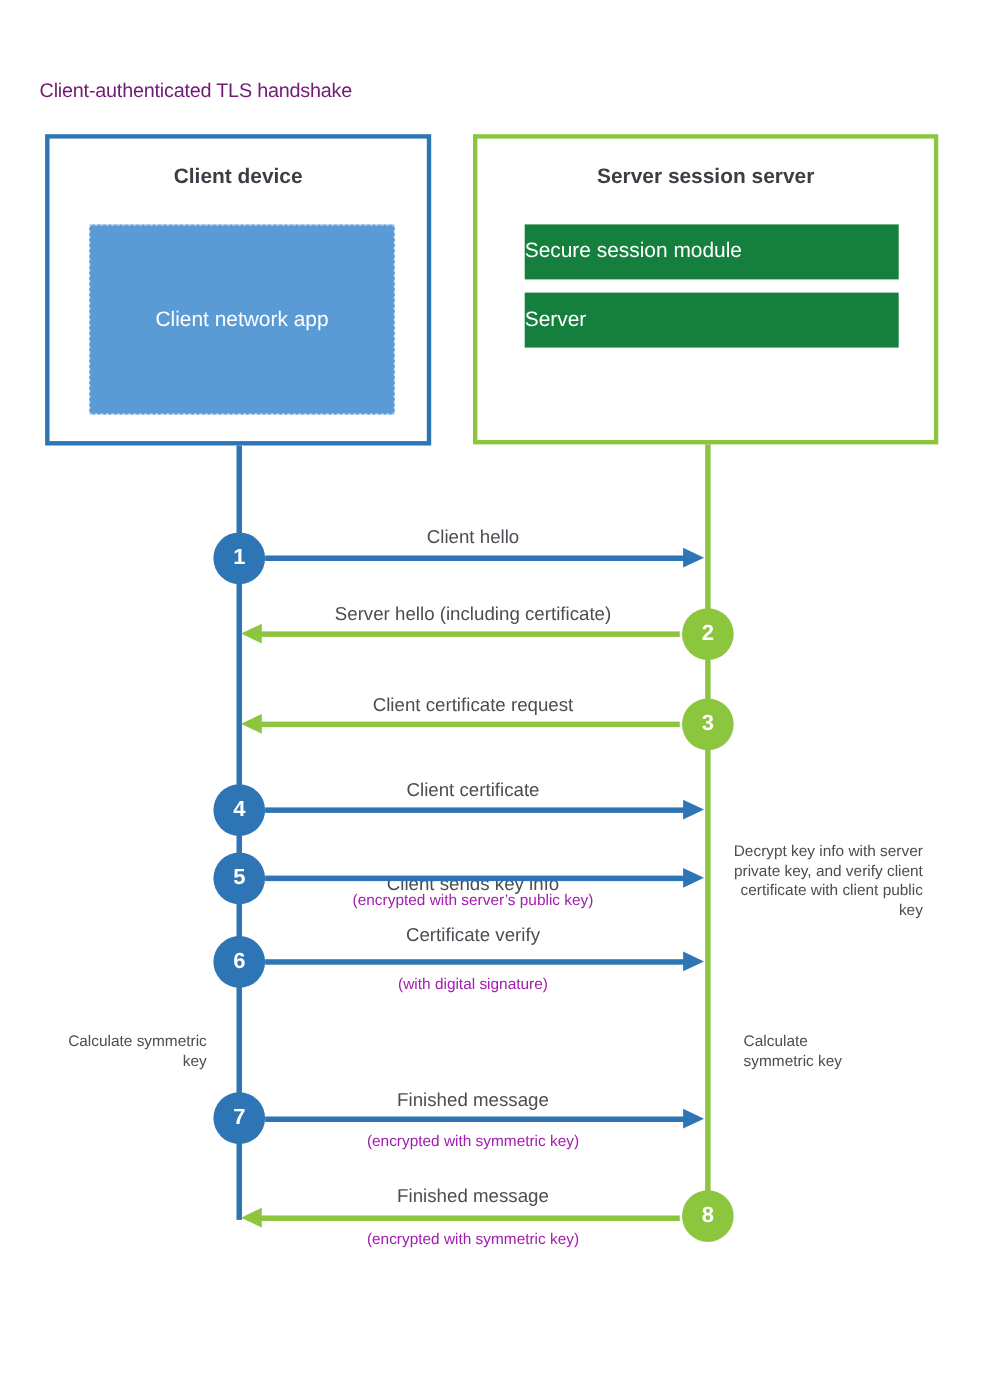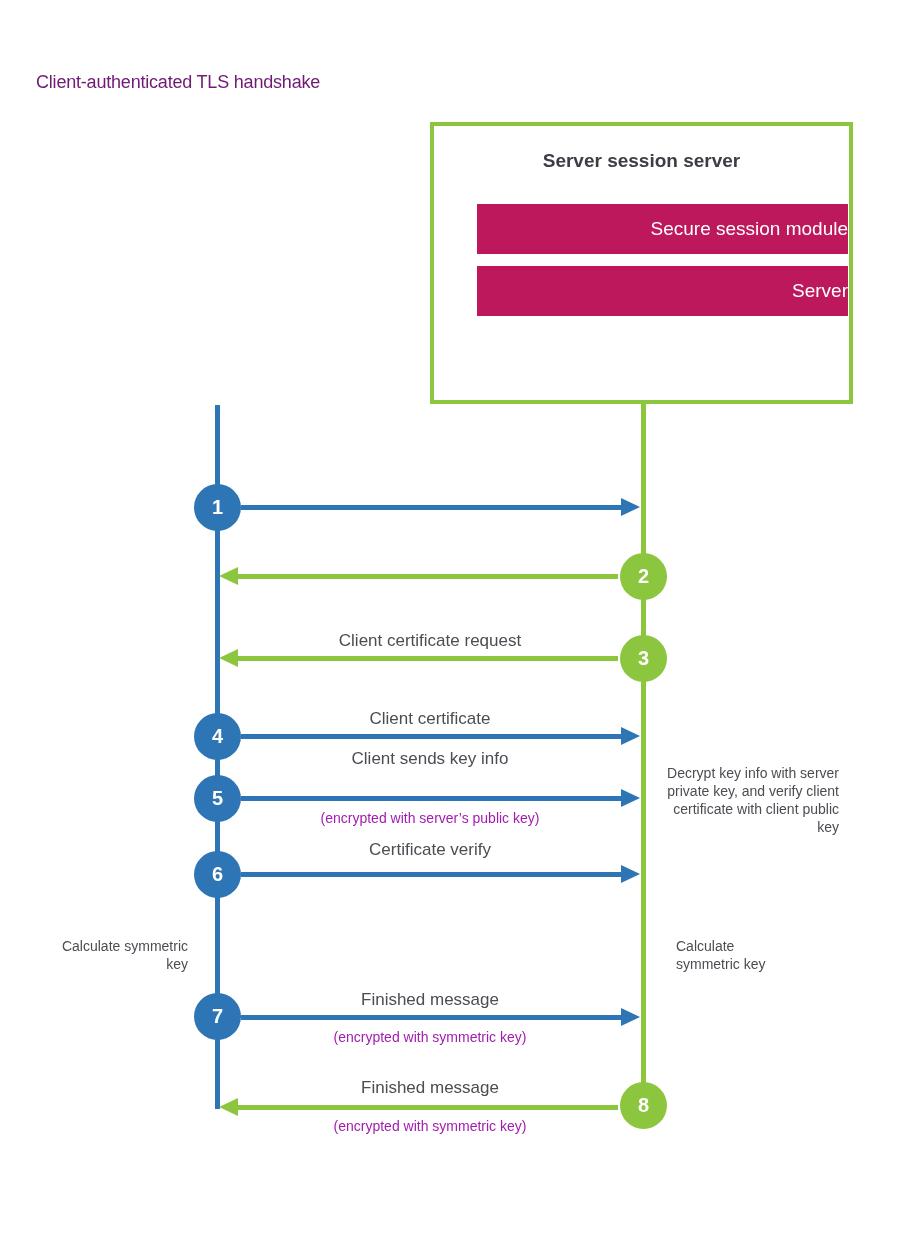--- a/index.html
+++ b/index.html
@@ -19,22 +19,22 @@
     position:absolute;left:0;right:0;top:24px;text-align:center;
     font-size:19px;font-weight:bold;color:#3b3e44;
   }
   .client-module{
     position:absolute;left:36px;top:78px;width:278px;height:173px;
     background:#5b9bd5;border:1px dashed rgba(255,255,255,0.75);box-sizing:border-box;
     display:flex;align-items:center;justify-content:center;text-align:center;
   }
   .client-module span{max-width:180px;font-size:19px;line-height:1.45;color:#ffffff;}
   .server-bar{
-    position:absolute;left:43px;width:371px;height:50px;background:#be185d;
-    color:#ffffff;font-size:19px;text-align:right;line-height:50px;
+    position:absolute;left:43px;width:340px;height:50px;background:#15803d;
+    color:#ffffff;font-size:19px;text-align:left;line-height:50px;
   }
   .bar1{top:78px;} .bar2{top:140px;} .bar3{top:201px;}
   
   .lifeline{position:absolute;width:5px;}
   .lifeline.blue{left:215px;top:405px;height:704px;background:#2e75b5;}
   .lifeline.green{left:641px;top:404px;height:701px;background:#8cc63f;}
   
   .circle{
     position:absolute;width:47px;height:47px;border-radius:50%;
     display:flex;align-items:center;justify-content:center;
@@ -63,53 +63,61 @@
   
   .note{position:absolute;font-size:14px;line-height:18px;color:#4a4d52;text-align:right;}
   .note.decrypt{left:667px;top:764px;width:172px;}
   .note.calc-left{left:60px;top:937px;width:128px;text-align:right;}
   .note.calc-right{left:676px;top:937px;width:110px;text-align:left;}
   
   .c1{top:484px;} .a1{top:498px;} .l1{top:479px;}
   .c2{top:553px;} .a2{top:567px;} .l2{top:549px;}
   .c3{top:635px;} .a3{top:649px;} .l3{top:631px;}
   .c4{top:713px;} .a4{top:727px;} .l4{top:709px;}
-  .c5{top:775px;} .a5{top:789px;} .l5{top:749px;} .s5{top:810px;}
+  .c5{top:775px;} .a5{top:789px;} .l5{top:794px;} .s5{top:810px;}
   .c6{top:851px;} .a6{top:865px;} .l6{top:828px;margin-top:12px;} .s6{top:886px;}
   .c7{top:993px;} .a7{top:1008px;} .l7{top:990px;} .s7{top:1029px;}
   .c8{top:1082px;} .a8{top:1098px;} .l8{top:1078px;} .s8{top:1118px;}
 </style>
 </head>
 <body>
 
 <div id="canvas">
 
   <div class="title">Client-authenticated TLS handshake</div>
 
+  <div class="actor client">
+    <div class="actor-heading">Client device</div>
+    <div class="client-module">
+      <span>Client network app</span>
+    </div>
+  </div>
 
   <div class="actor server">
     <div class="actor-heading">Server session server</div>
     <div class="server-bar bar1">Secure session module</div>
     <div class="server-bar bar2">Server</div>
   </div>
 
   <div class="lifeline blue"></div>
   <div class="lifeline green"></div>
 
   <div class="circle blue c1">1</div>
   <div class="arrow right blue a1">
       <div class="shaft"></div>
       <div class="head"></div>
     </div>
+  <div class="msg l1">Client hello</div>
 
   <div class="circle green c2">2</div>
   <div class="arrow left green a2">
       <div class="shaft"></div>
       <div class="head"></div>
     </div>
+  <div class="msg l2">Server hello (including certificate)</div>
 
   <div class="circle green c3">3</div>
   <div class="arrow left green a3">
       <div class="shaft"></div>
       <div class="head"></div>
     </div>
   <div class="msg l3">Client certificate request</div>
 
   <div class="circle blue c4">4</div>
   <div class="arrow right blue a4">
@@ -125,20 +133,21 @@
     </div>
   <div class="msg l5">Client sends key info</div>
   <div class="sub s5">(encrypted with server’s public key)</div>
 
   <div class="circle blue c6">6</div>
   <div class="arrow right blue a6">
       <div class="shaft"></div>
       <div class="head"></div>
     </div>
   <div class="msg l6">Certificate verify</div>
+  <div class="sub s6">(with digital signature)</div>
 
   <div class="note decrypt">Decrypt key info with server private key, and verify client certificate with client public key</div>
   <div class="note calc-left">Calculate symmetric key</div>
   <div class="note calc-right">Calculate symmetric key</div>
 
   <div class="circle blue c7">7</div>
   <div class="arrow right blue a7">
       <div class="shaft"></div>
       <div class="head"></div>
     </div>

